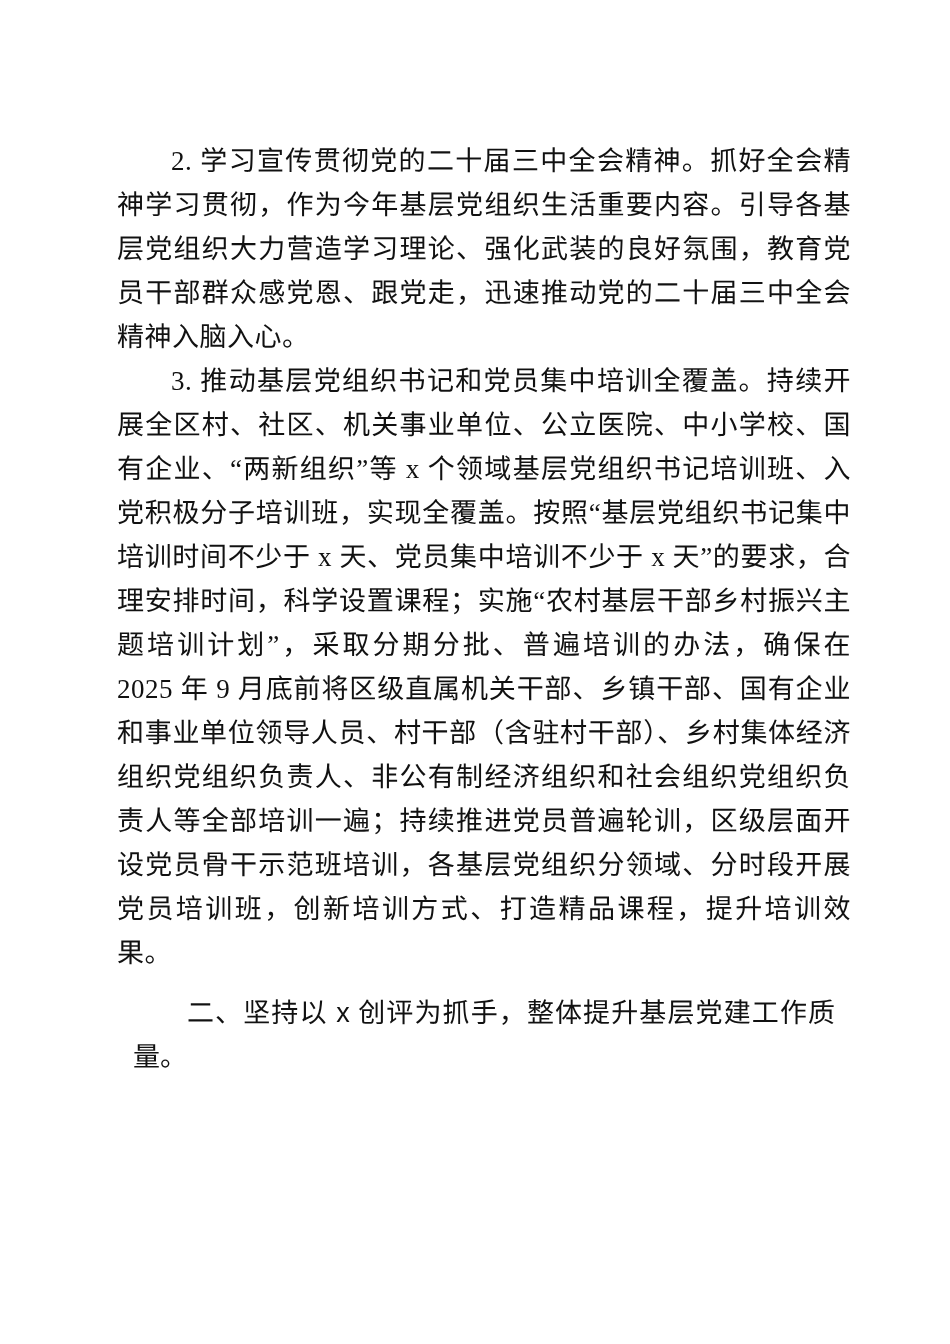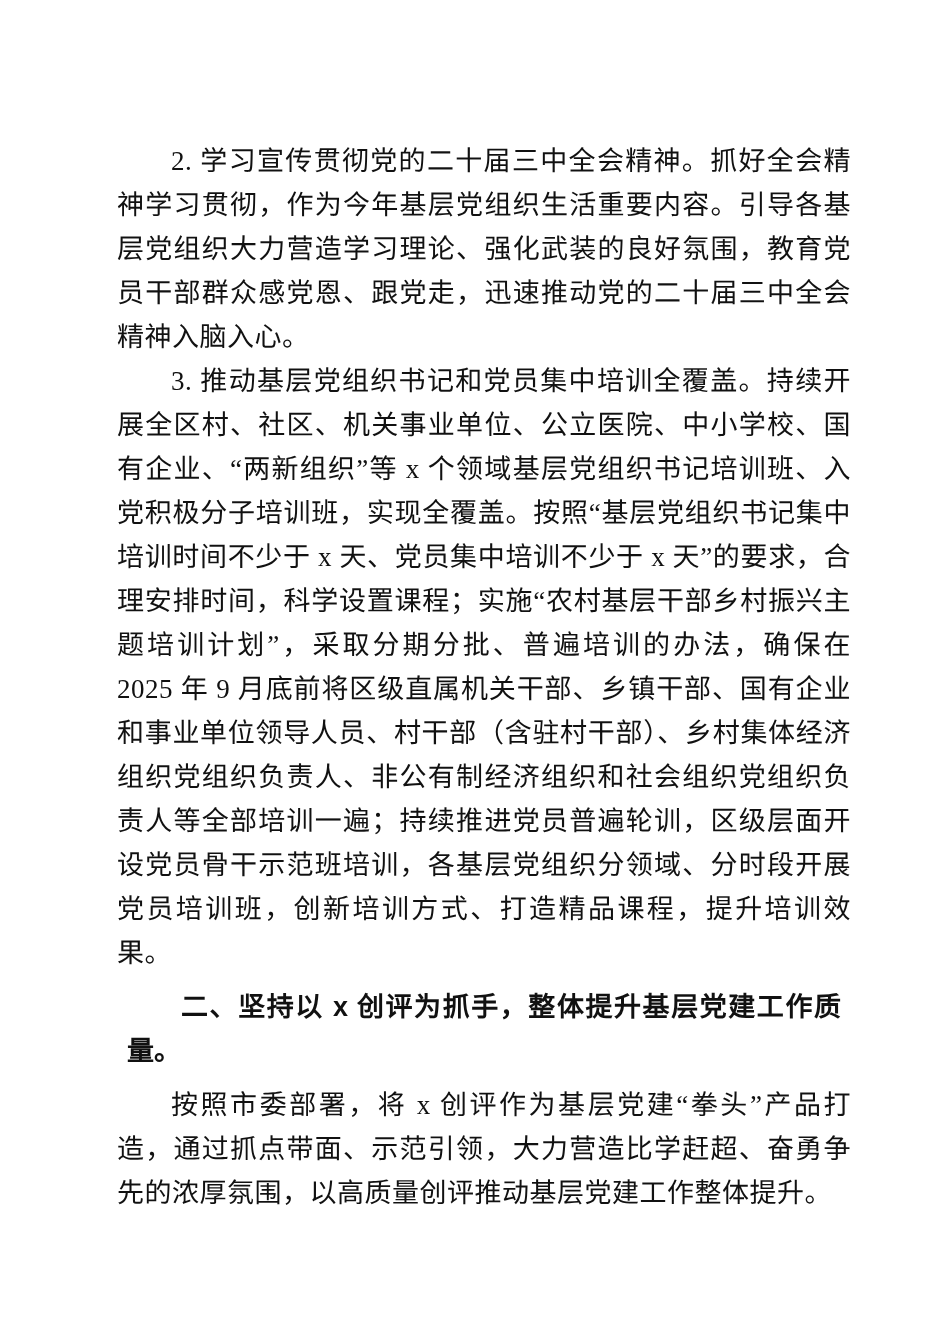--- a/index.html
+++ b/index.html
@@ -30,31 +30,30 @@
     text-align: justify;
     text-justify: inter-ideograph;
     letter-spacing: 0.5px;
   }
   .para {
     margin: 0;
     padding: 0;
     text-indent: 2em;
   }
   .heading {
-    margin: 10px;
+    margin: 16px;
     padding: 0;
     text-indent: 2em;
-    font-weight: 700;
+    font-weight: 400;
     font-family: "Liberation Sans", "DejaVu Sans", sans-serif;
     letter-spacing: 0;
   }
 </style>
 </head>
 <body>
 
 <div class="page">
   <div class="content">
     <p class="para">2. 学习宣传贯彻党的二十届三中全会精神。抓好全会精神学习贯彻，作为今年基层党组织生活重要内容。引导各基层党组织大力营造学习理论、强化武装的良好氛围，教育党员干部群众感党恩、跟党走，迅速推动党的二十届三中全会精神入脑入心。</p>
     <p class="para">3. 推动基层党组织书记和党员集中培训全覆盖。持续开展全区村、社区、机关事业单位、公立医院、中小学校、国有企业、“两新组织”等 x 个领域基层党组织书记培训班、入党积极分子培训班，实现全覆盖。按照“基层党组织书记集中培训时间不少于 x 天、党员集中培训不少于 x 天”的要求，合理安排时间，科学设置课程；实施“农村基层干部乡村振兴主题培训计划”，采取分期分批、普遍培训的办法，确保在 2025 年 9 月底前将区级直属机关干部、乡镇干部、国有企业和事业单位领导人员、村干部（含驻村干部）、乡村集体经济组织党组织负责人、非公有制经济组织和社会组织党组织负责人等全部培训一遍；持续推进党员普遍轮训，区级层面开设党员骨干示范班培训，各基层党组织分领域、分时段开展党员培训班，创新培训方式、打造精品课程，提升培训效果。</p>
     <p class="heading">二、坚持以 x 创评为抓手，整体提升基层党建工作质量。</p>
-    <p class="para">按照市委部署，将 x 创评作为基层党建“拳头”产品打造，通过抓点带面、示范引领，大力营造比学赶超、奋勇争先的浓厚氛围，以高质量创评推动基层党建工作整体提升。</p>
   </div>
 </div>
 
 </body></html>

